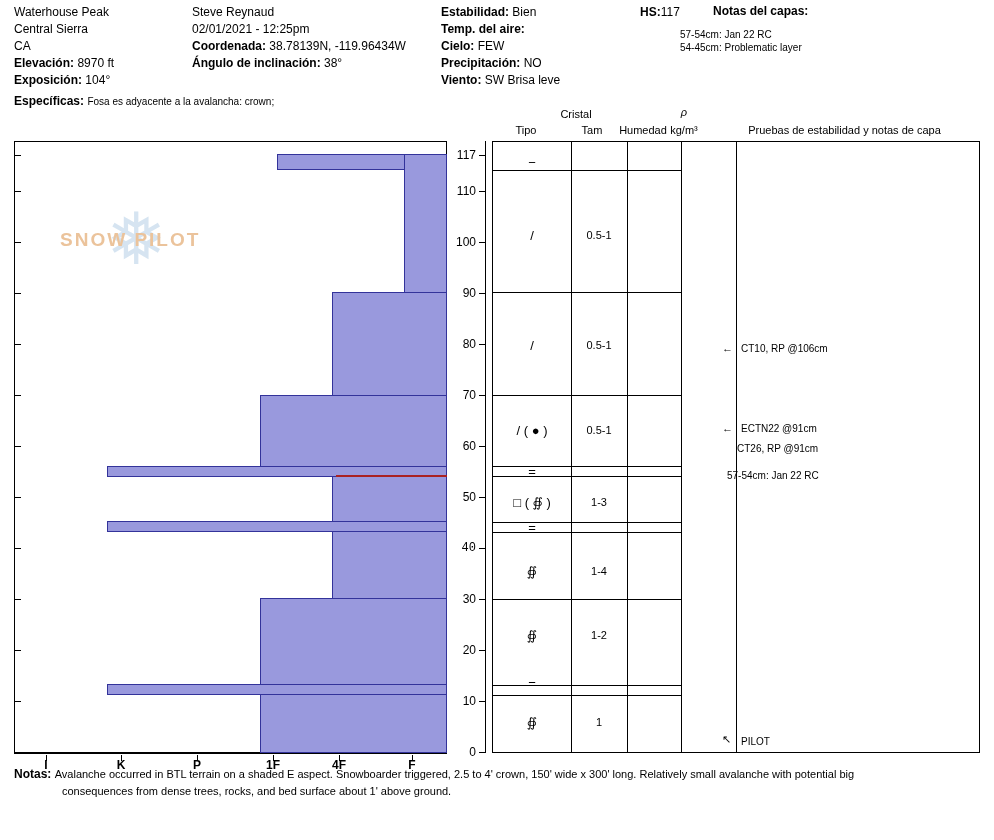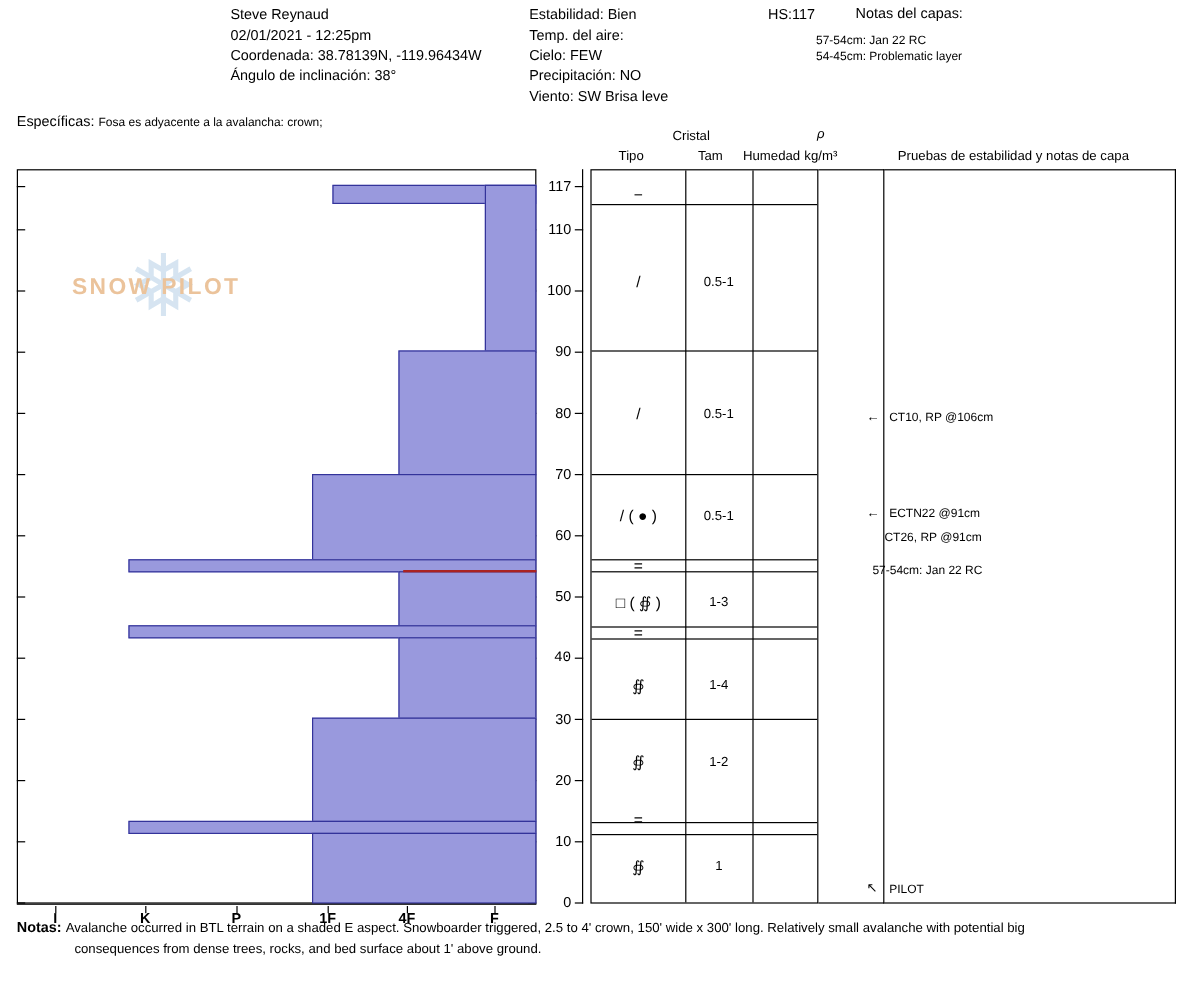--- a/index.html
+++ b/index.html
@@ -12,21 +12,21 @@
     position:relative;
     overflow:hidden;
   }
   .hdr{position:absolute;left:0;top:0;width:994px;height:118px;}
   .hdr-col{position:absolute;top:4px;}
   .c1{left:14px;width:175px;}
   .c2{left:192px;width:245px;}
   .c3{left:441px;width:175px;}
   .c4{left:620px;width:370px;padding-left:20px;}
   .ln{line-height:17px;white-space:nowrap;}
-  .b{font-weight:normal;}
+  .b{font-weight:bold;}
   .small{font-size:10px;line-height:13px;}
   .specrow{position:absolute;left:14px;top:94px;white-space:nowrap;}
   .specrow .val{font-size:10px;}
 
   
   .plot{position:absolute;left:14px;top:141px;width:966px;height:612px;}
   .grid-box{position:absolute;left:0;top:0;width:433px;height:612px;border:1px solid #000;box-sizing:border-box;background:#fff;}
   .tickrow{position:absolute;left:0;width:433px;height:1px;}
   .tickrow i{position:absolute;top:0;width:7px;height:1px;background:#000;display:block;}
   .tickrow i.l{left:0;}
@@ -68,20 +68,29 @@
   .notes{position:absolute;left:14px;top:766px;width:970px;}
   .notes .lbl{font-weight:bold;font-size:12px;}
   .notes .txt{font-size:11px;line-height:17px;}
 
   .crystal{position:absolute;font-size:13px;transform:translateY(-50%);text-align:center;}
 </style>
 </head>
 <body>
 
 <div class="hdr">
+  <div class="hdr-col c1">
+    <div class="ln">Waterhouse Peak</div>
+    <div class="ln">Central Sierra</div>
+    <div class="ln">CA</div>
+    <div class="ln"><span class="b">Elevación:</span>
+      <span>8970 ft</span></div>
+    <div class="ln"><span class="b">Exposición:</span>
+      <span>104°</span></div>
+  </div>
 
   <div class="hdr-col c2">
     <div class="ln">Steve Reynaud</div>
     <div class="ln">02/01/2021 - 12:25pm</div>
     <div class="ln"><span class="b">Coordenada:</span>
       <span>38.78139N, -119.96434W</span></div>
     <div class="ln"><span class="b">Ángulo de inclinación:</span>
       <span>38°</span></div>
   </div>
 

